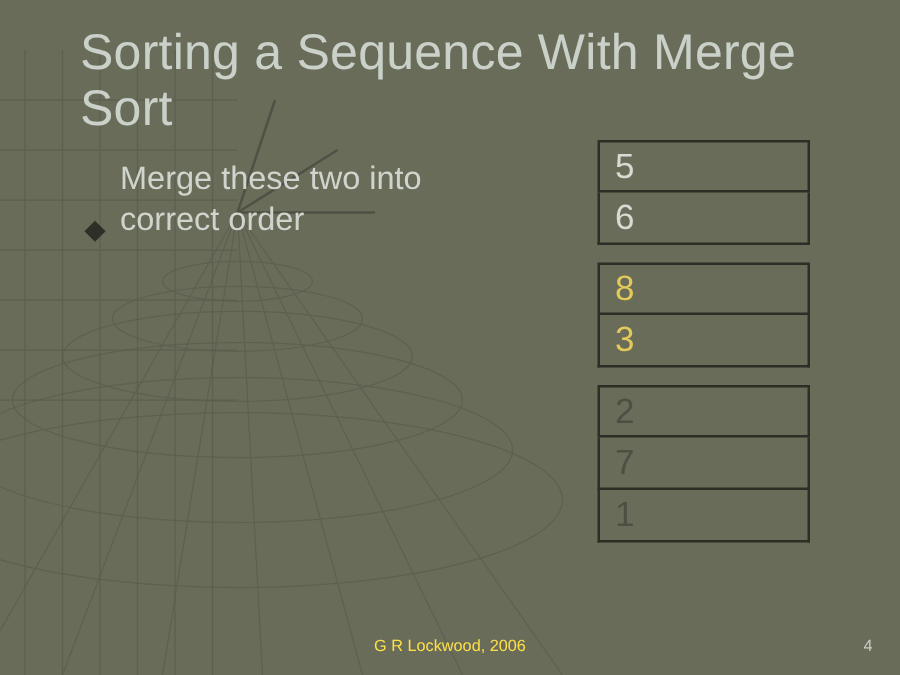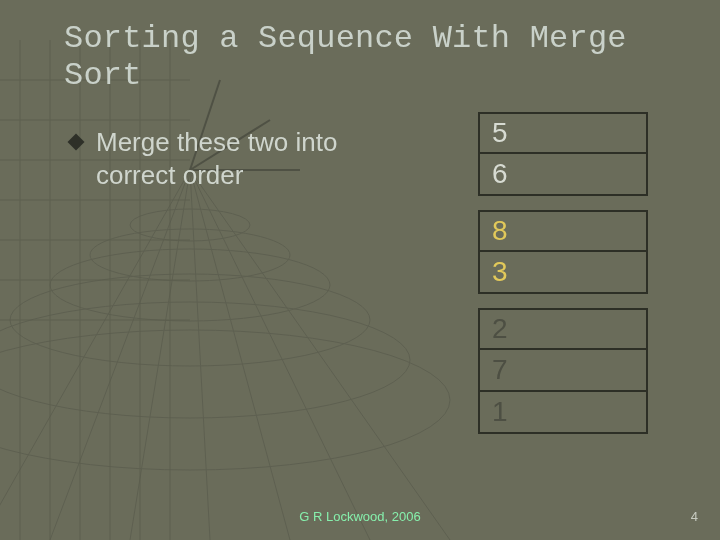--- a/index.html
+++ b/index.html
@@ -8,27 +8,26 @@
     background: #6a6c5a;
     font-family: Verdana, Geneva, sans-serif;
     position: relative;
   }
   .bg {
     position: absolute; inset: 0; overflow: hidden; pointer-events: none;
   }
   .bg svg { position: absolute; top: 0; left: -40px; }
   .title {
     position: absolute; left: 64px; top: 20px;
-    font-size: 32px; color: #c9d1c9; font-weight: 400;
+    font-size: 40px; color: #c9d1c9; font-weight: 400;
     letter-spacing: 0.2px;
-    font-family: Liberation Mono, monospace;
   }
   .bullet {
     position: absolute; left: 70px; top: 126px;
-    display: flex; align-items: flex-start; gap: 14px;
+    display: flex; align-items: flex-end; gap: 14px;
     width: 350px;
   }
   .bullet .dia {
     width: 12px; height: 12px; background: #2e3028;
     transform: rotate(45deg); margin-top: 10px; flex: 0 0 12px;
   }
   .bullet .txt {
     color: #cfd5cd; font-size: 26px; line-height: 1.25;
   }
   .stack {
@@ -40,21 +39,21 @@
     font-size: 28px; font-family: Verdana, Geneva, sans-serif;
   }
   .cell + .cell { border-top: none; }
   .g1 .cell { color: #d7dbd2; }
   .g2 { margin-top: 14px; }
   .g2 .cell { color: #e2c95a; }
   .g3 { margin-top: 14px; }
   .g3 .cell { color: #4d4f43; }
   .footer {
     position: absolute; left: 0; right: 0; bottom: 16px;
-    text-align: center; color: #86efac; font-size: 13px;
+    text-align: center; color: #fde047; font-size: 13px;
   }
   .pagenum {
     position: absolute; right: 22px; bottom: 16px;
     color: #c7cbc0; font-size: 13px;
   }
 </style>
 </head>
 <body>
 
 <div class="bg">

